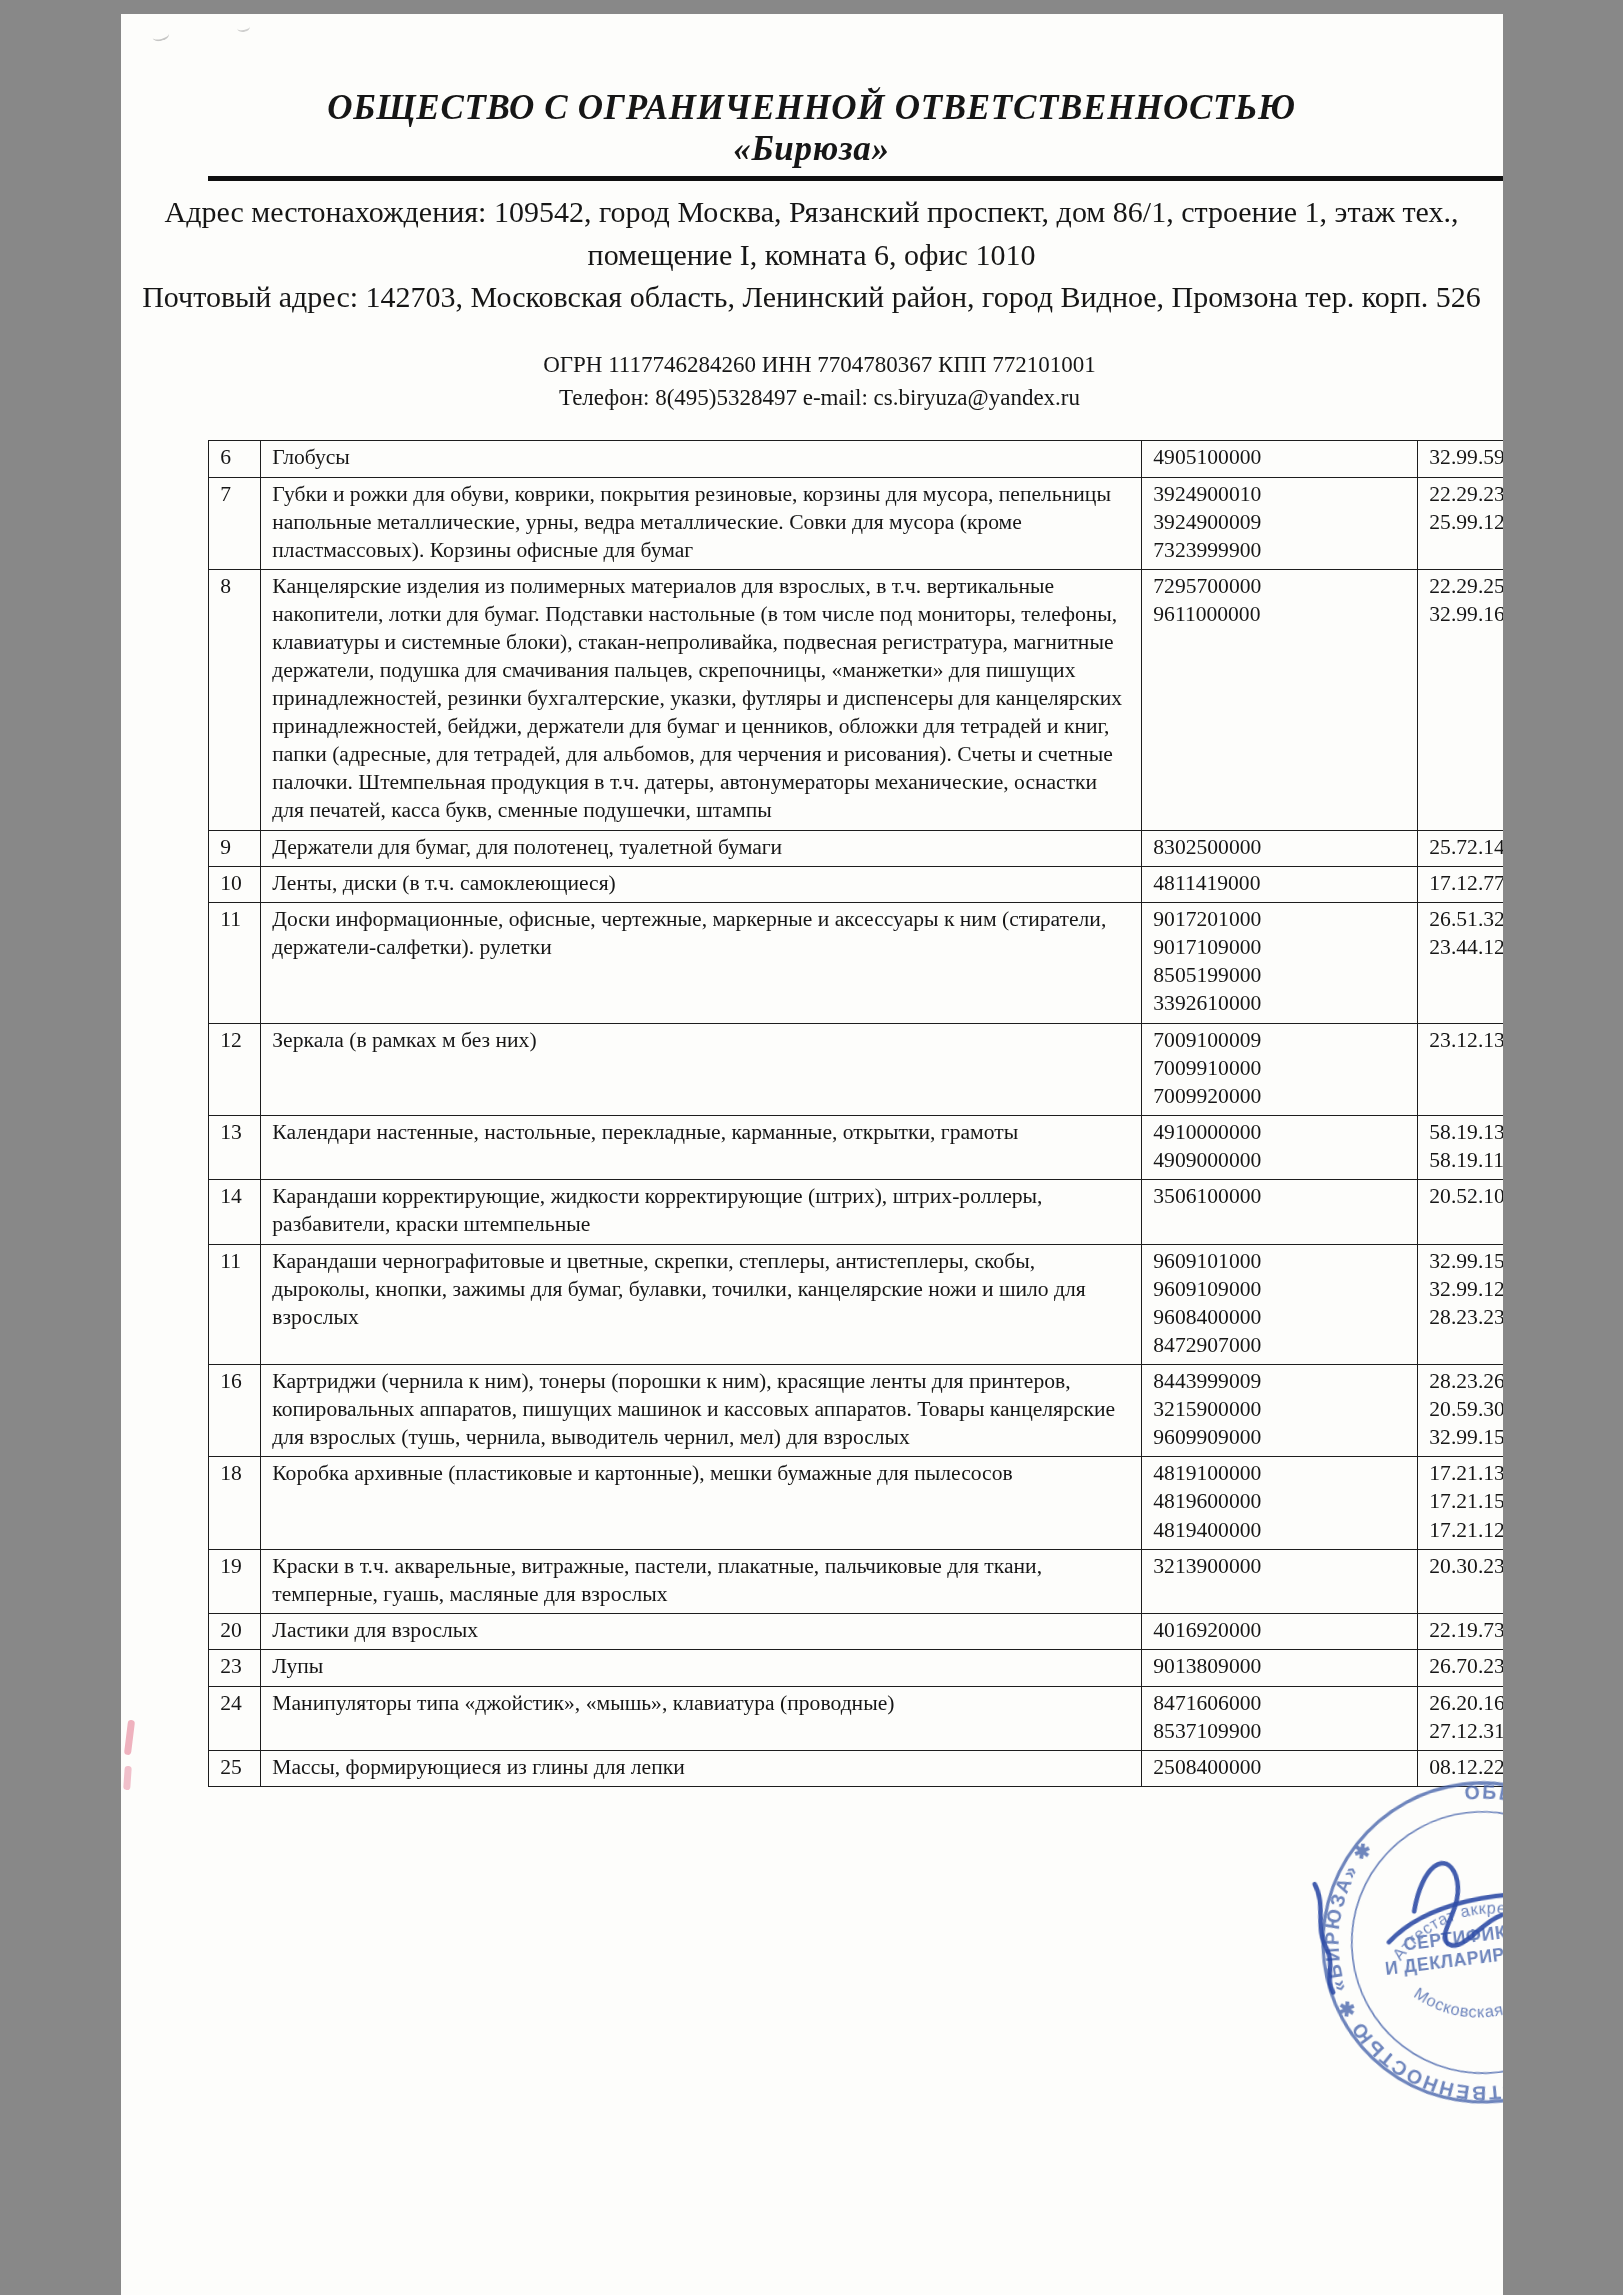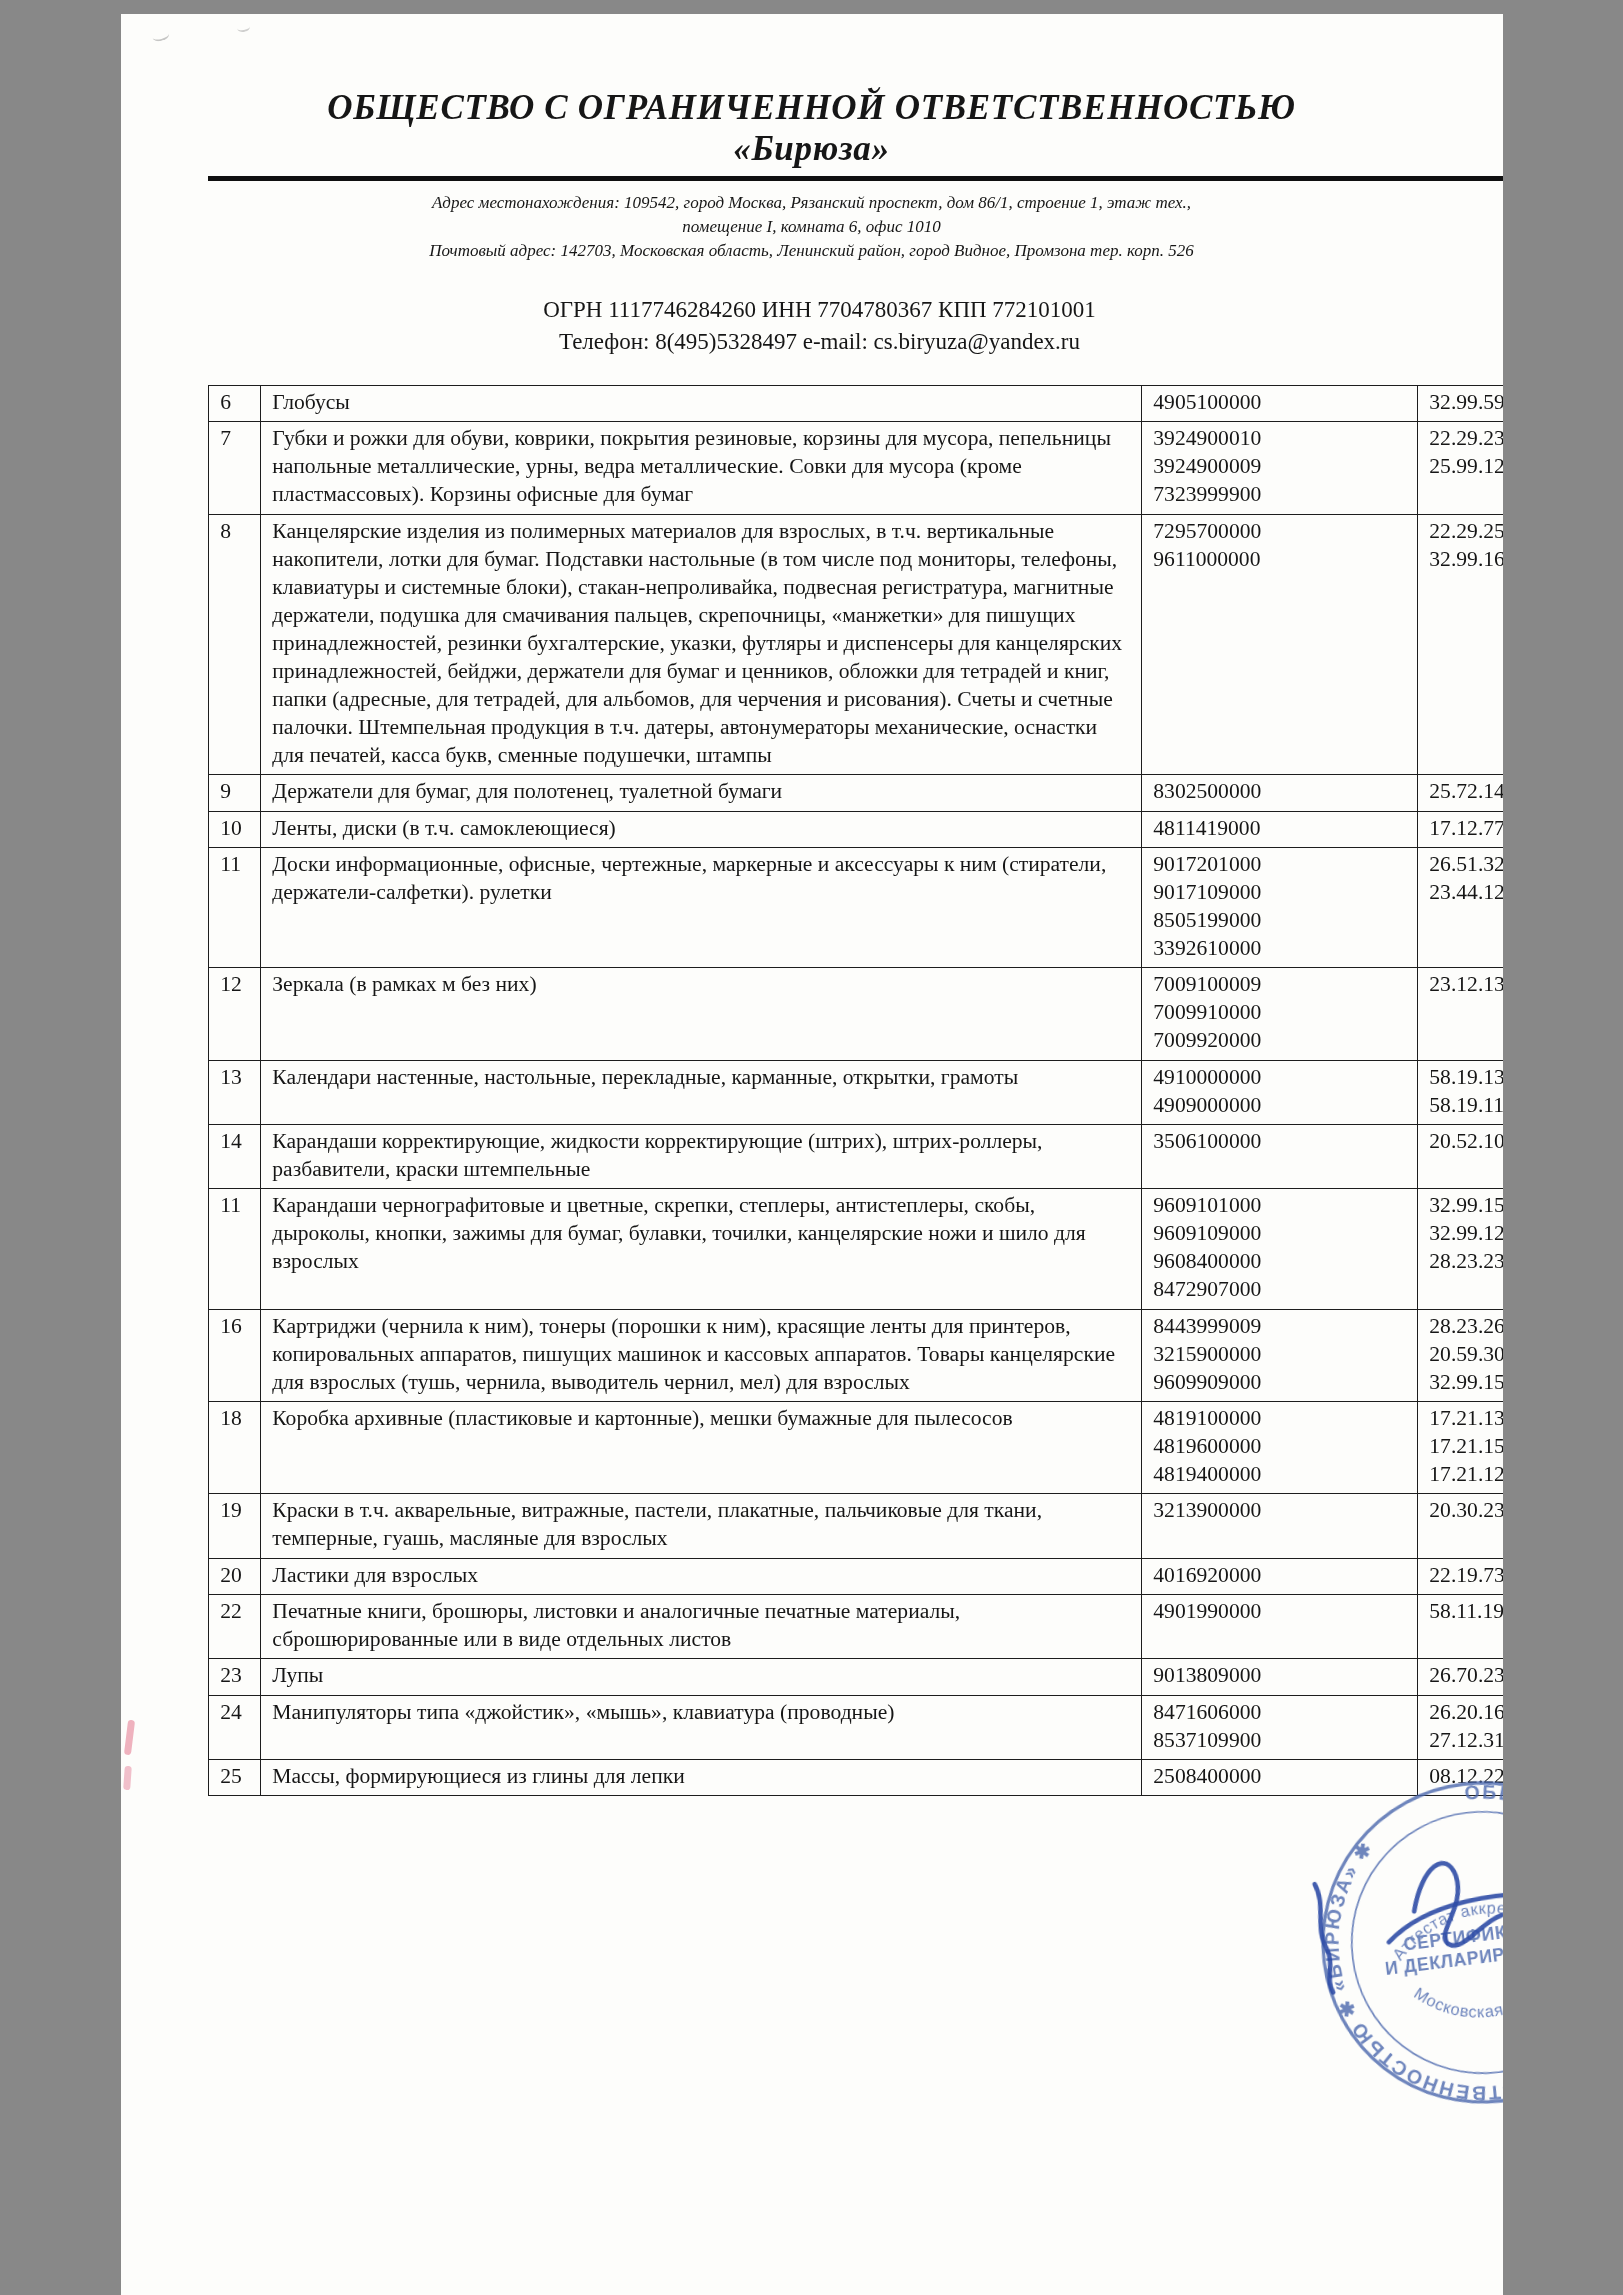--- a/index.html
+++ b/index.html
@@ -21,21 +21,21 @@
     font-style:italic;
     letter-spacing:0.7px;
     line-height:1.18;
   }
   .title-rule{
     height:4.6px;
     background:#101010;
     width:1406px;
     margin:6.5px 0 10.5px 87px;
   }
-  .addr{font-size:17px;line-height:1.42;font-style:italic;}
+  .addr{font-size:30px;line-height:1.42;}
   .spacer{height:30px;}
   .reg-line{font-size:23px;line-height:1.42;padding-left:16px;}
 
   
   table.items{
     border-collapse:collapse;
     table-layout:fixed;
     width:1405px;
     margin:26px 0 0 87px;
     font-size:21.6px;
@@ -287,30 +287,20 @@
       <td class="c-desc">Ластики для взрослых</td>
       <td class="c-codes">
             <div>4016920000</div>
           </td>
       <td class="c-okpd">
             <div>22.19.73</div>
           </td>
     </tr>
 
 
-    <tr>
-      <td class="c-num">22</td>
-      <td class="c-desc">Печатные книги, брошюры, листовки и аналогичные печатные материалы, сброшюрированные или в виде отдельных листов</td>
-      <td class="c-codes">
-            <div>4901990000</div>
-          </td>
-      <td class="c-okpd">
-            <div>58.11.19</div>
-          </td>
-    </tr>
 
     <tr>
       <td class="c-num">23</td>
       <td class="c-desc">Лупы</td>
       <td class="c-codes">
             <div>9013809000</div>
           </td>
       <td class="c-okpd">
             <div>26.70.23</div>
           </td>

